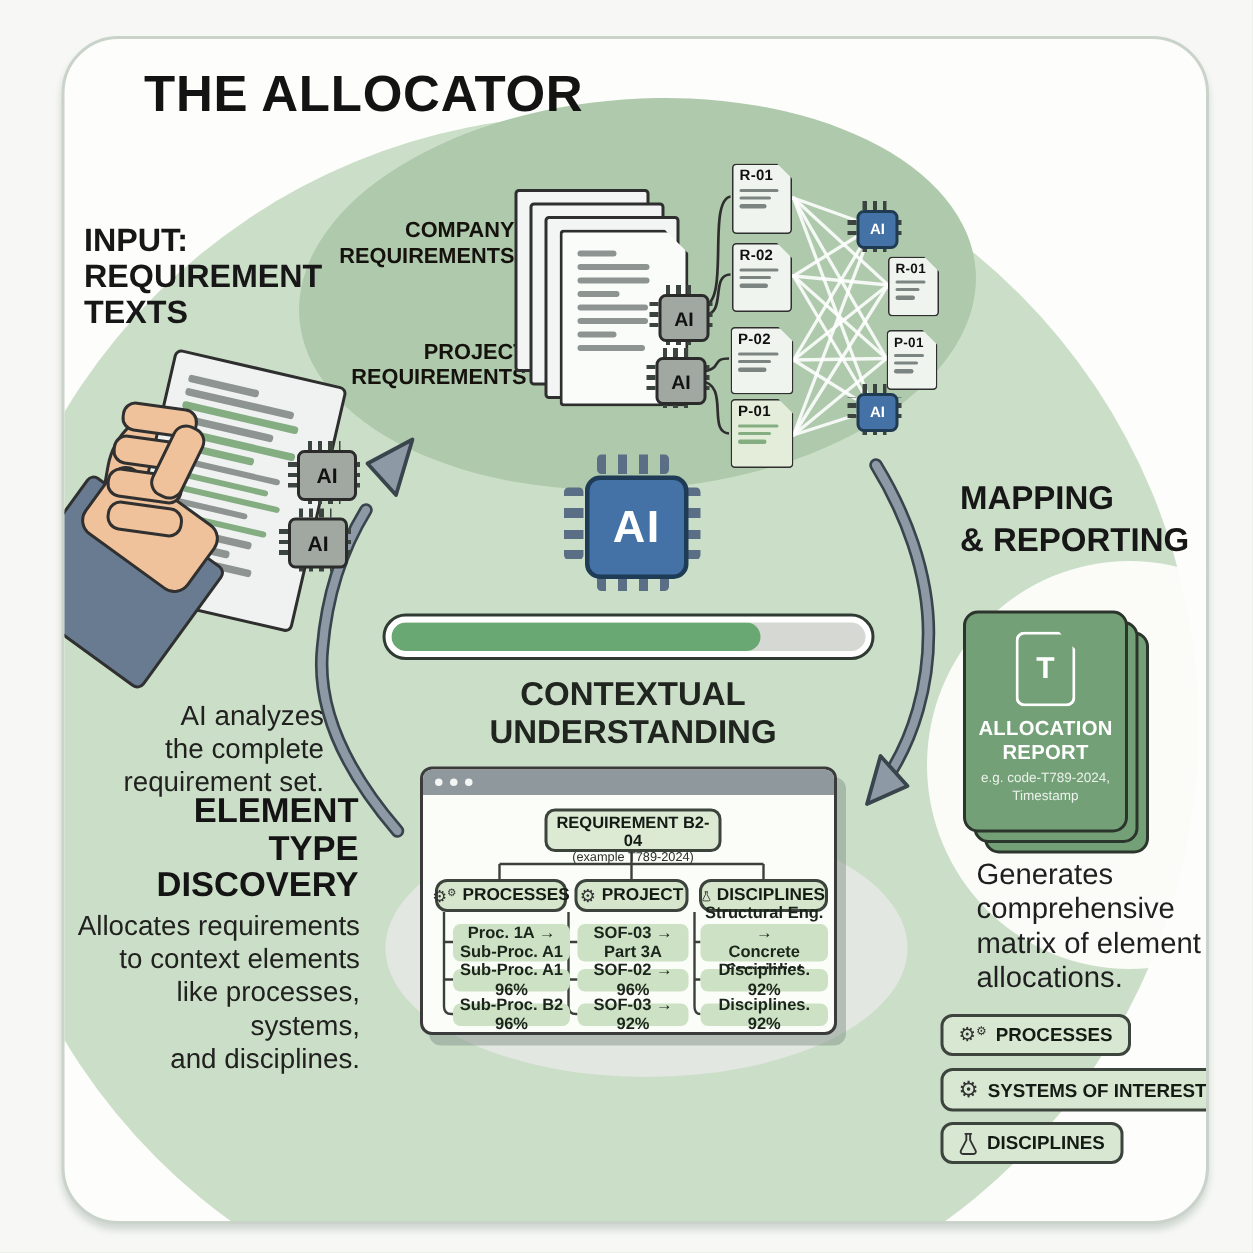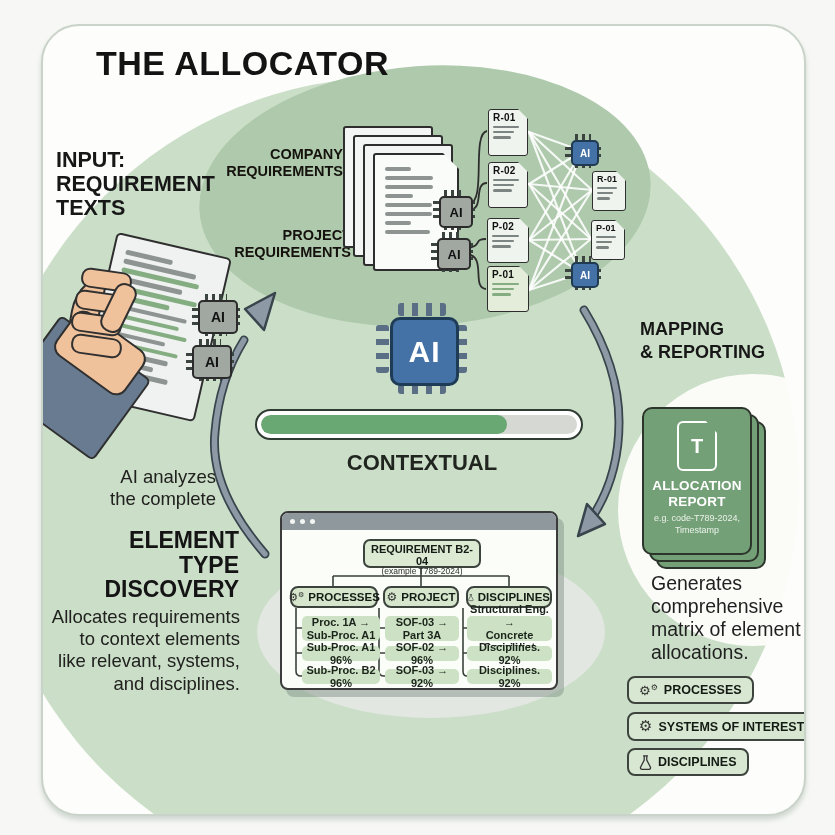--- a/index.html
+++ b/index.html
@@ -15,21 +15,21 @@
   .bg-ell-white{left:575px;top:348px;width:270px;height:272px;border-radius:50%;background:rgba(253,253,251,.95);}
   .fx{left:0;top:0;width:761px;height:788px;pointer-events:none;}
   
   .title{left:53px;top:18px;font-size:34px;font-weight:800;letter-spacing:.5px;color:#131313;}
   .h-block{font-weight:800;color:#171717;}
   .input-heading{left:13px;top:122px;font-size:21.5px;line-height:1.12;}
   .stack-label{font-size:14.5px;font-weight:700;line-height:1.14;text-align:right;color:#15120e;}
   .company-label{left:158px;top:120px;width:142px;}
   .project-label{left:158px;top:201px;width:150px;}
   .contextual{left:239px;top:424px;width:280px;text-align:center;font-size:22px;font-weight:800;line-height:1.15;color:#20251f;}
-  .mapping-heading{left:597px;top:292px;font-size:18px;font-weight:800;line-height:1.25;color:#171717;}
+  .mapping-heading{left:597px;top:292px;font-size:22px;font-weight:800;line-height:1.25;color:#171717;}
   .note{font-size:18.5px;line-height:1.2;color:#21211f;text-align:right;}
   .analyze-note{left:28px;top:404px;width:145px;margin-top:36px;}
   .discovery-heading{left:28px;top:502px;width:168px;font-size:23px;font-weight:800;line-height:1.07;text-align:right;color:#141414;}
   .discovery-note{left:0px;top:580px;width:197px;}
   .generates-note{left:608px;top:546px;width:200px;font-size:19.5px;line-height:1.18;color:#1f1f1f;text-align:left;}
   
   .page{position:absolute;width:86px;height:118px;background:#f2f5f3;border:2px solid #2e2e2e;border-radius:3px;}
   .page.front{background:#fafcfa;clip-path:polygon(0 0,calc(100% - 16px) 0,100% 16px,100% 100%,0 100%);}
   .bar{height:4px;border-radius:2px;margin-bottom:5px;background:#8d9492;}
   .bar.green{background:#84ad82;}
@@ -193,30 +193,31 @@
           <div class="pins h" style="left:7px;top:30px;width:22px"></div>
       <div class="pins v" style="left:-6px;top:5px;height:20px"></div>
           <div class="pins v" style="left:36px;top:5px;height:20px"></div>
       <div class="body" style="left:0;top:0;width:36px;height:30px;font-size:14px">AI</div>
     </div>
   </div>
 
   <div class="abs note analyze-note">
     <div>AI analyzes</div>
     <div>the complete</div>
+        <div>requirement set.</div>
   </div>
   <div class="abs discovery-heading">
     <div>ELEMENT</div>
         <div>TYPE</div>
         <div>DISCOVERY</div>
   </div>
   <div class="abs note discovery-note">
     <div>Allocates requirements</div>
         <div>to context elements</div>
-    <div>like relevant, systems,</div>
+    <div>like processes, systems,</div>
         <div>and disciplines.</div>
   </div>
 
   <div class="abs stack-label company-label">
     <div>COMPANY</div>
         <div>REQUIREMENTS</div>
   </div>
   <div class="abs stack-label project-label">
     <div>PROJECT</div>
         <div>REQUIREMENTS</div>
@@ -313,20 +314,21 @@
   </div>
 
   <div class="abs progress-outer">
     <div class="progress-track">
       <div class="progress-fill" style="width: 78%;"></div>
     </div>
   </div>
 
   <div class="abs contextual">
     <div>CONTEXTUAL</div>
+        <div>UNDERSTANDING</div>
   </div>
 
   <div class="abs window">
     <div class="titlebar">
       <div class="dot"></div>
       <div class="dot"></div>
       <div class="dot"></div>
     </div>
     <div class="win-body">
       <svg class="abs" style="left:0;top:0" width="278" height="157" viewBox="0 0 278 157">

